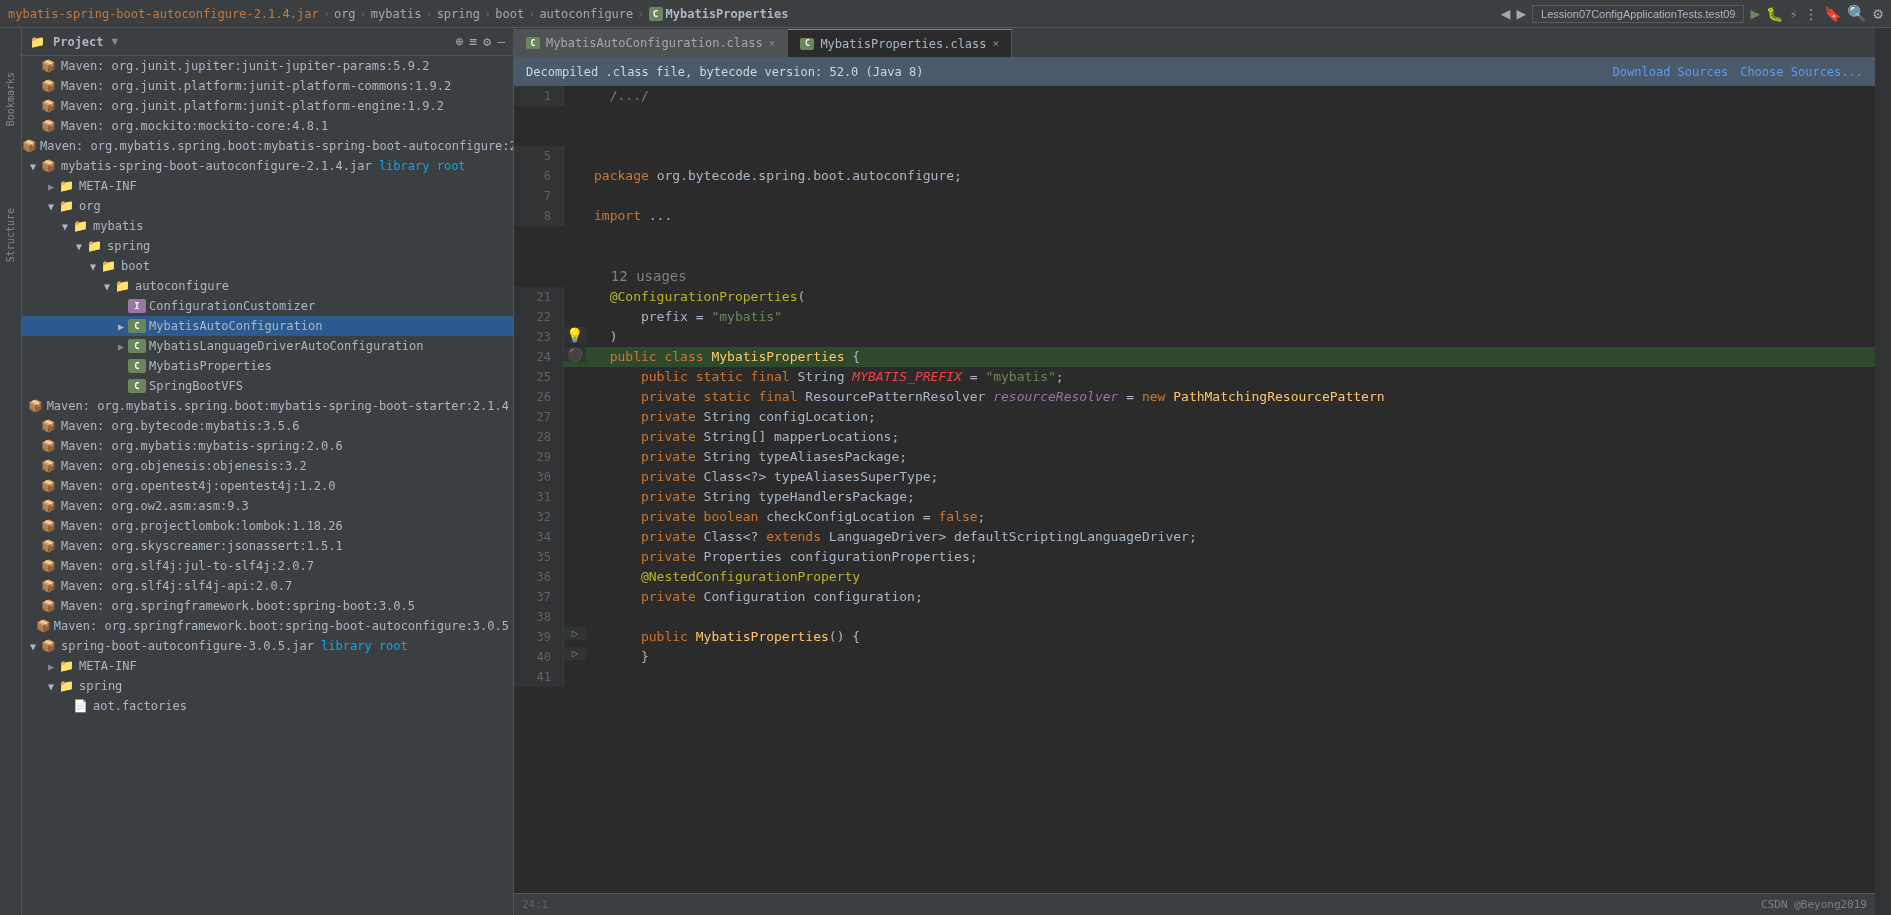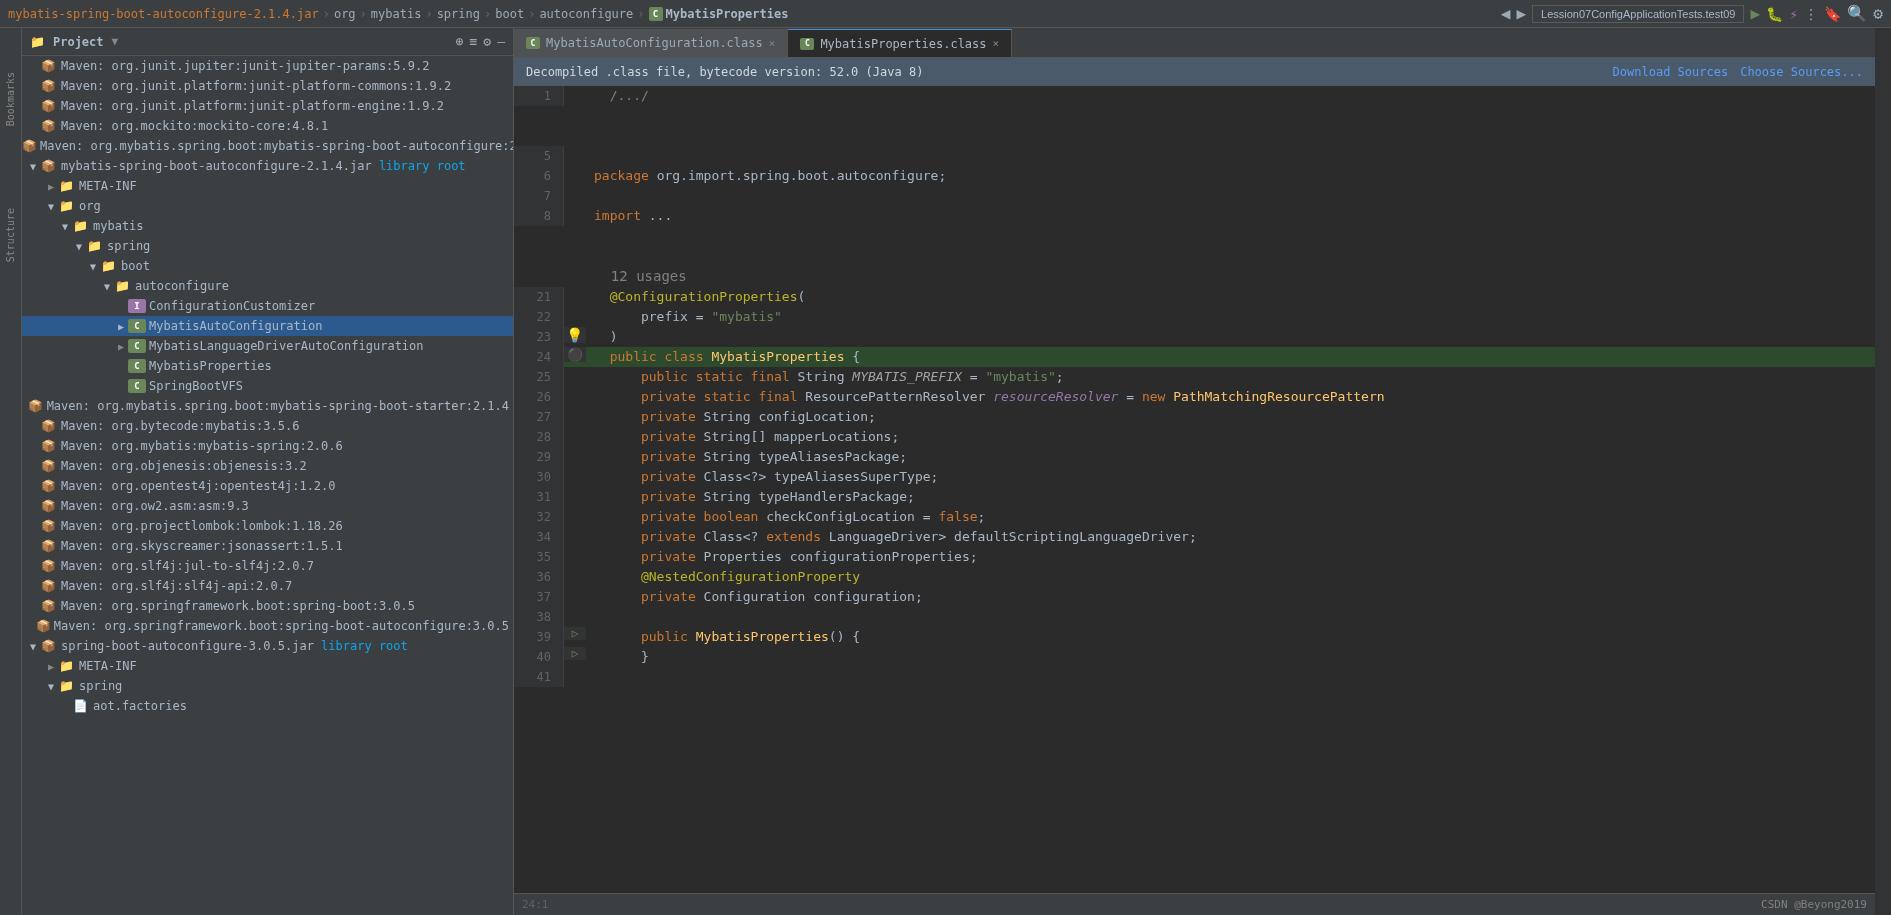--- a/index.html
+++ b/index.html
@@ -572,21 +572,21 @@
 
       <div class="code-line">
         <div class="line-num">5</div>
         <div class="line-gutter"></div>
         <div class="line-content"></div>
       </div>
 
       <div class="code-line">
         <div class="line-num">6</div>
         <div class="line-gutter"></div>
-        <div class="line-content"><span class="kw">package</span> <span class="var">org.import.spring.boot.autoconfigure</span>;</div>
+        <div class="line-content"><span class="kw">package</span> <span class="var">org.bytecode.spring.boot.autoconfigure</span>;</div>
       </div>
 
       <div class="code-line">
         <div class="line-num">7</div>
         <div class="line-gutter"></div>
         <div class="line-content"></div>
       </div>
 
       <div class="code-line">
         <div class="line-num">8</div>
@@ -631,21 +631,21 @@
 
       <div class="code-line" style="background:#2d4a2d;">
         <div class="line-num" style="background:#313335;">24</div>
         <div class="line-gutter" style="color:#6a8759;font-size:13px;">⚫</div>
         <div class="line-content">  <span class="kw">public</span> <span class="kw">class</span> <span class="cls">MybatisProperties</span> {</div>
       </div>
 
       <div class="code-line">
         <div class="line-num">25</div>
         <div class="line-gutter"></div>
-        <div class="line-content">      <span class="kw">public</span> <span class="kw">static</span> <span class="kw">final</span> <span class="type">String</span> <span class="italic" style="color:#a3a3a3;">MYBATIS_PREFIX</span> = <span class="str">"mybatis"</span>;</div>
+        <div class="line-content">      <span class="kw">public</span> <span class="kw">static</span> <span class="kw">final</span> <span class="type">String</span> <span class="italic" style="color:#ef4444;">MYBATIS_PREFIX</span> = <span class="str">"mybatis"</span>;</div>
       </div>
 
       <div class="code-line">
         <div class="line-num">26</div>
         <div class="line-gutter"></div>
         <div class="line-content">      <span class="kw">private</span> <span class="kw">static</span> <span class="kw">final</span> <span class="type">ResourcePatternResolver</span> <span class="italic" style="color:#9876aa;">resourceResolver</span> = <span class="kw">new</span> <span class="cls">PathMatchingResourcePattern</span></div>
       </div>
 
       <div class="code-line">
         <div class="line-num">27</div>

